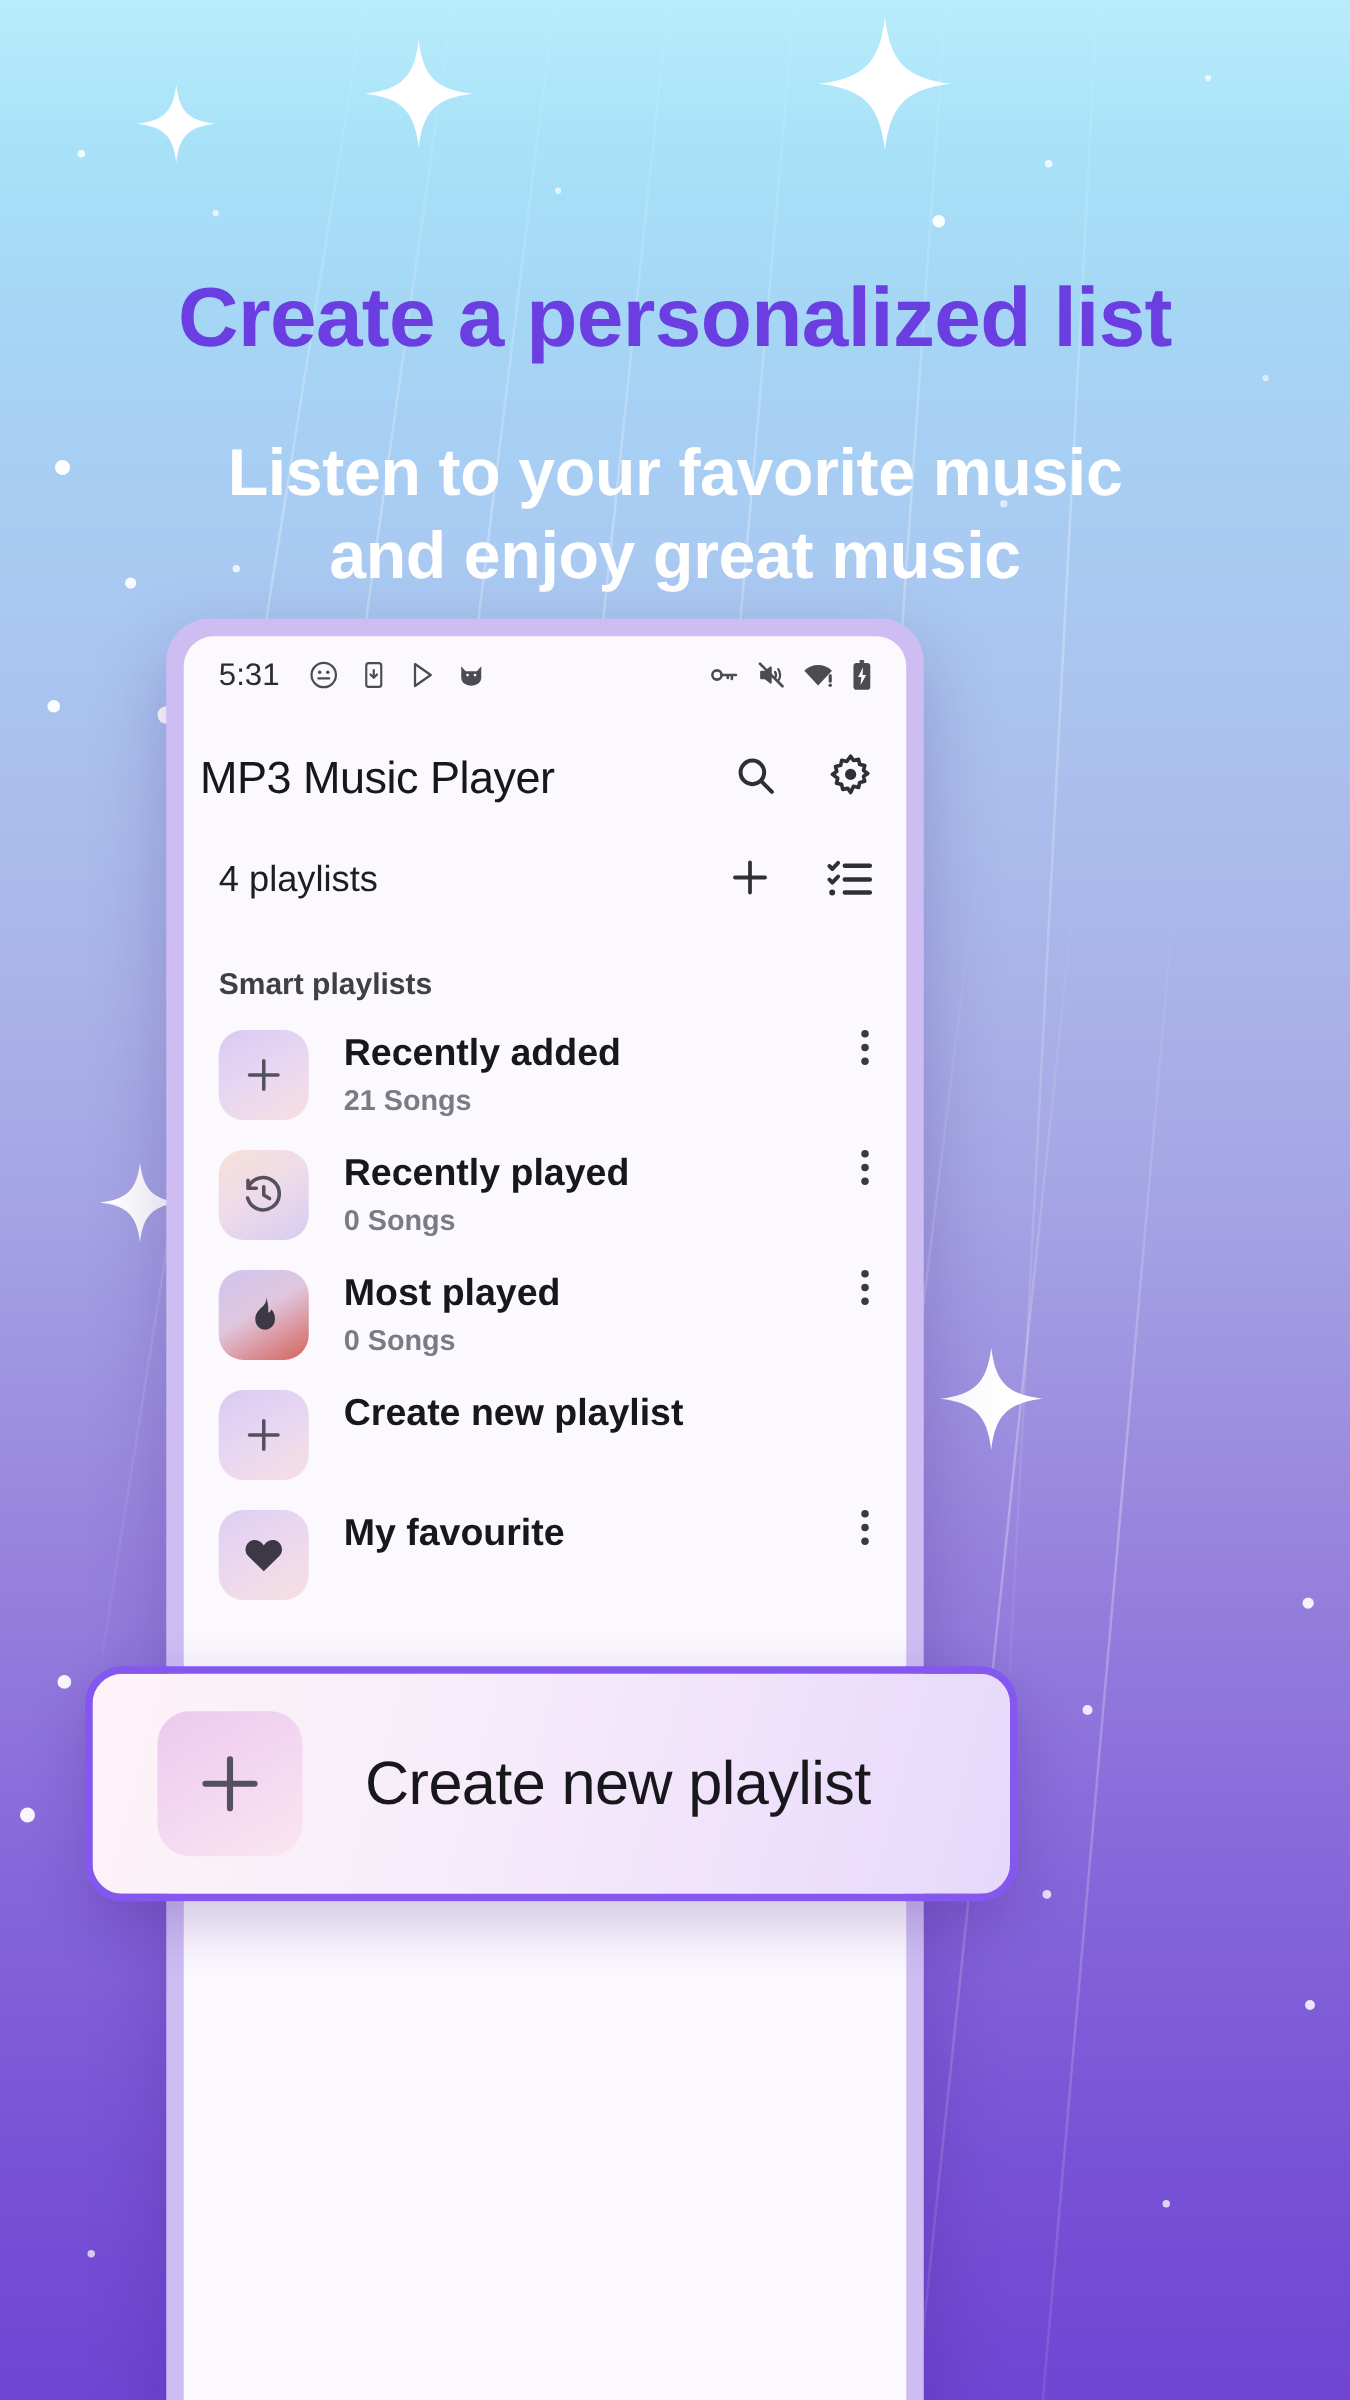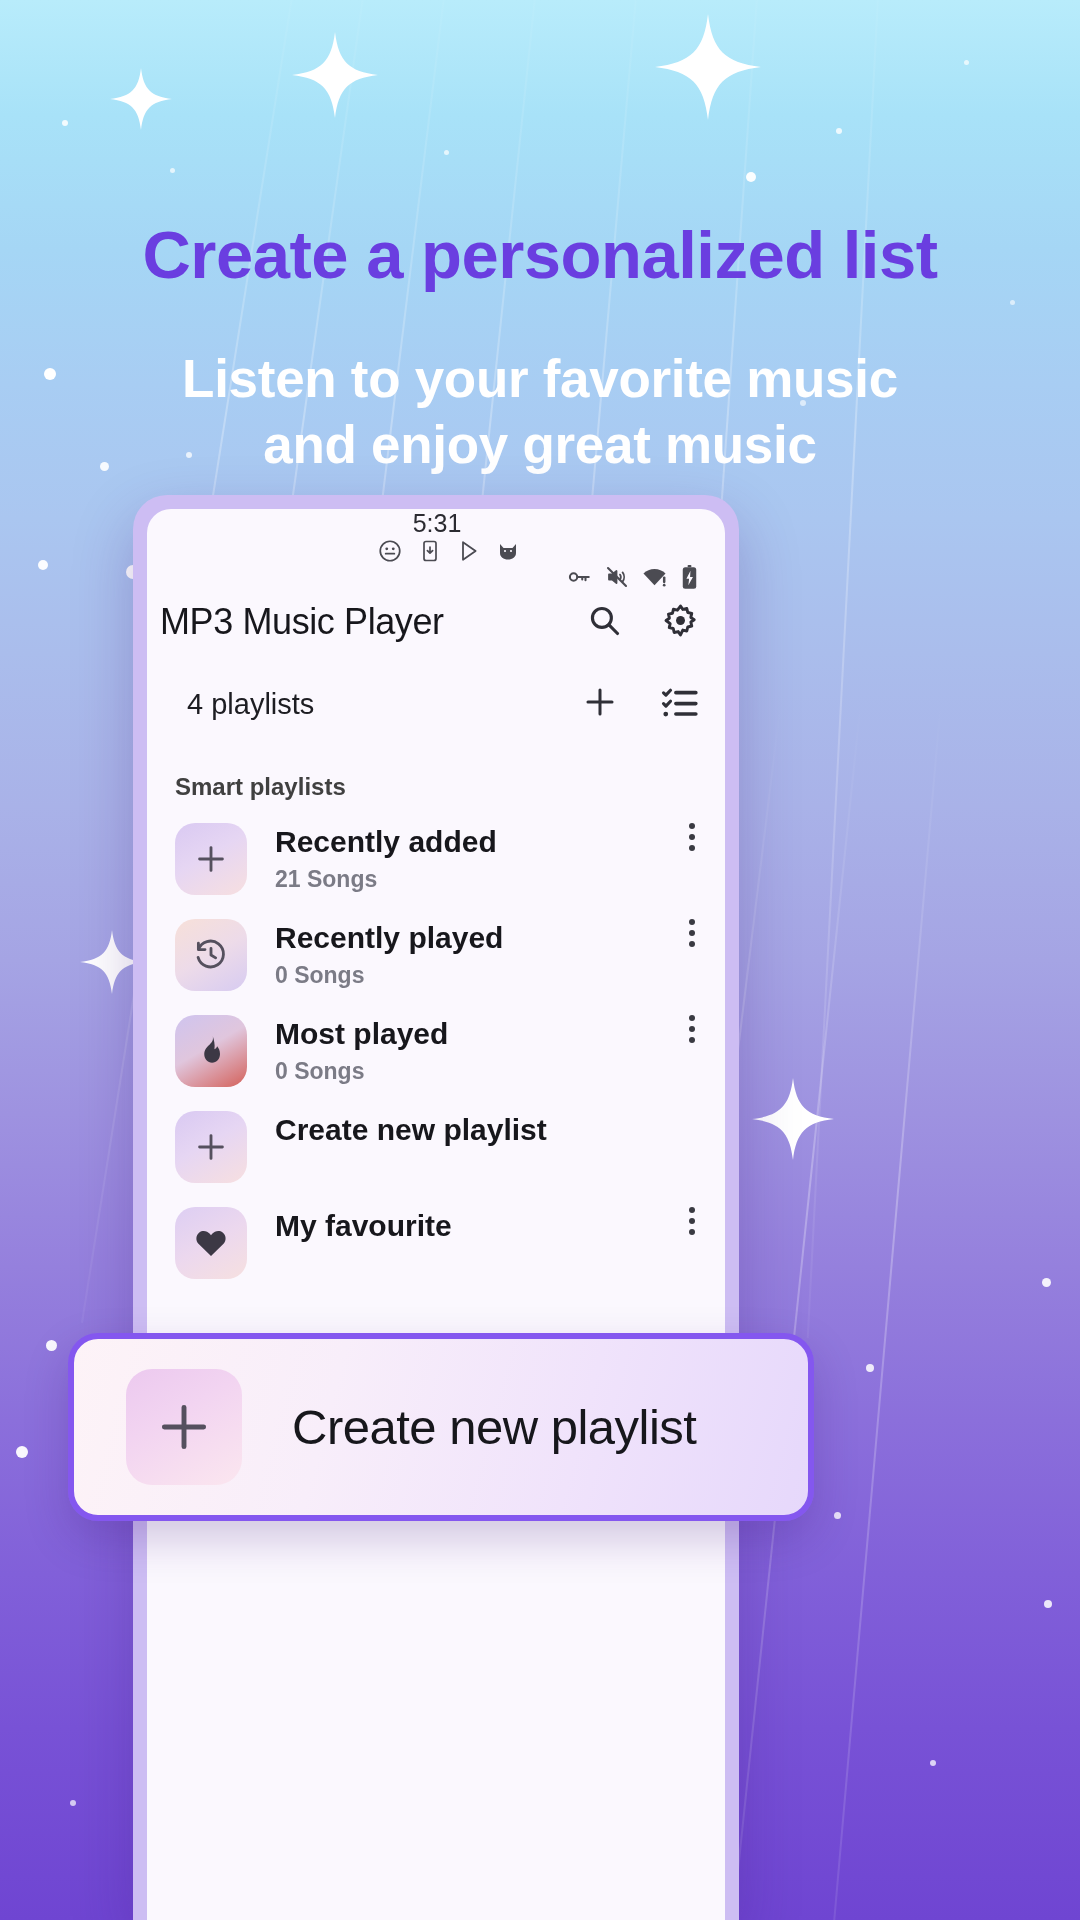--- a/index.html
+++ b/index.html
@@ -80,40 +80,38 @@
     overflow:hidden;
     position:relative;
   }
 
   
   .statusbar {
     height:62px;
     display:flex; align-items:center;
     padding:0 26px 0 28px;
     color:#4b4b52;
-    flex-direction:column;
   }
   .sb-time { font-size:25px; font-weight:500; color:#2b2b31; letter-spacing:0; }
   .sb-left-icons { display:flex; align-items:center; gap:15px; margin-left:22px; }
   .sb-right-icons { margin-left:auto; display:flex; align-items:center; gap:13px; }
   .sb-icon { display:flex; align-items:center; justify-content:center; }
 
   
   .appbar {
     display:flex; align-items:center;
     padding: 30px 26px 18px 13px;
   }
   .app-title { font-size:36px; color:#17171c; font-weight:400; letter-spacing:-0.4px; }
   .appbar-actions { margin-left:auto; display:flex; align-items:center; gap:40px; }
 
   
   .countrow {
     display:flex; align-items:center;
     padding: 22px 26px 22px 28px;
-    margin-left: 12px;
   }
   .count-label { font-size:29px; color:#1d1d22; }
   .countrow-actions { margin-left:auto; display:flex; align-items:center; gap:42px; }
 
   
   .section-title {
     font-size:24px; color:#404040;
     padding: 26px 28px 10px 28px;
     font-weight: bold;
   }

